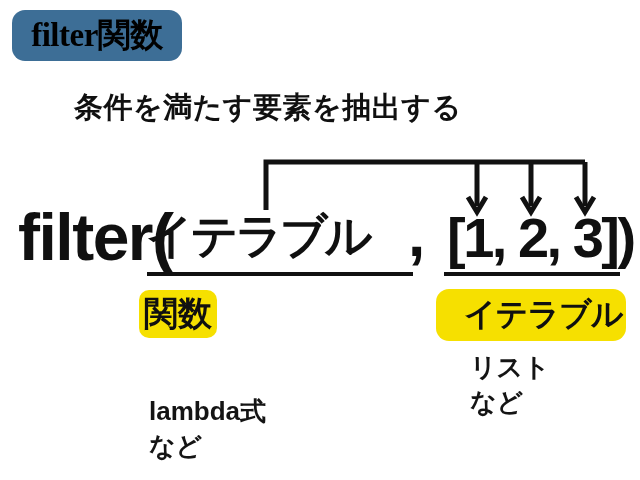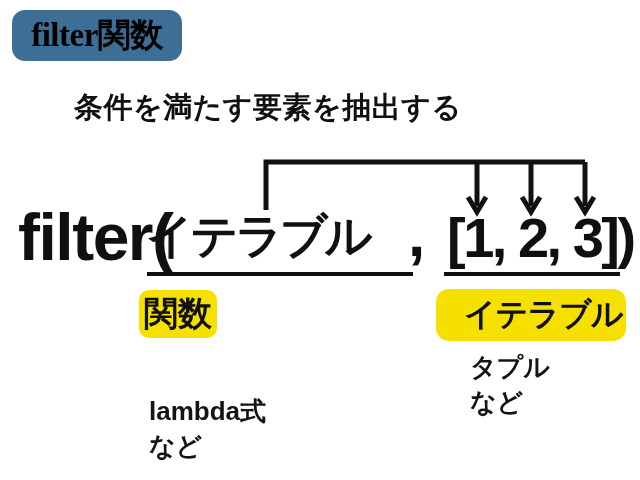--- a/index.html
+++ b/index.html
@@ -138,17 +138,17 @@
   <div class="tag tag2">
     <span>イテラブル</span>
   </div>
 
   <div class="notes notes1">
     <div>lambda式</div>
     <div class="etc">など</div>
   </div>
 
   <div class="notes notes2">
-    <div>タプル</div>
+    <div>リスト</div>
     <div class="etc">など</div>
   </div>
 
 </div>
 
 </body></html>

